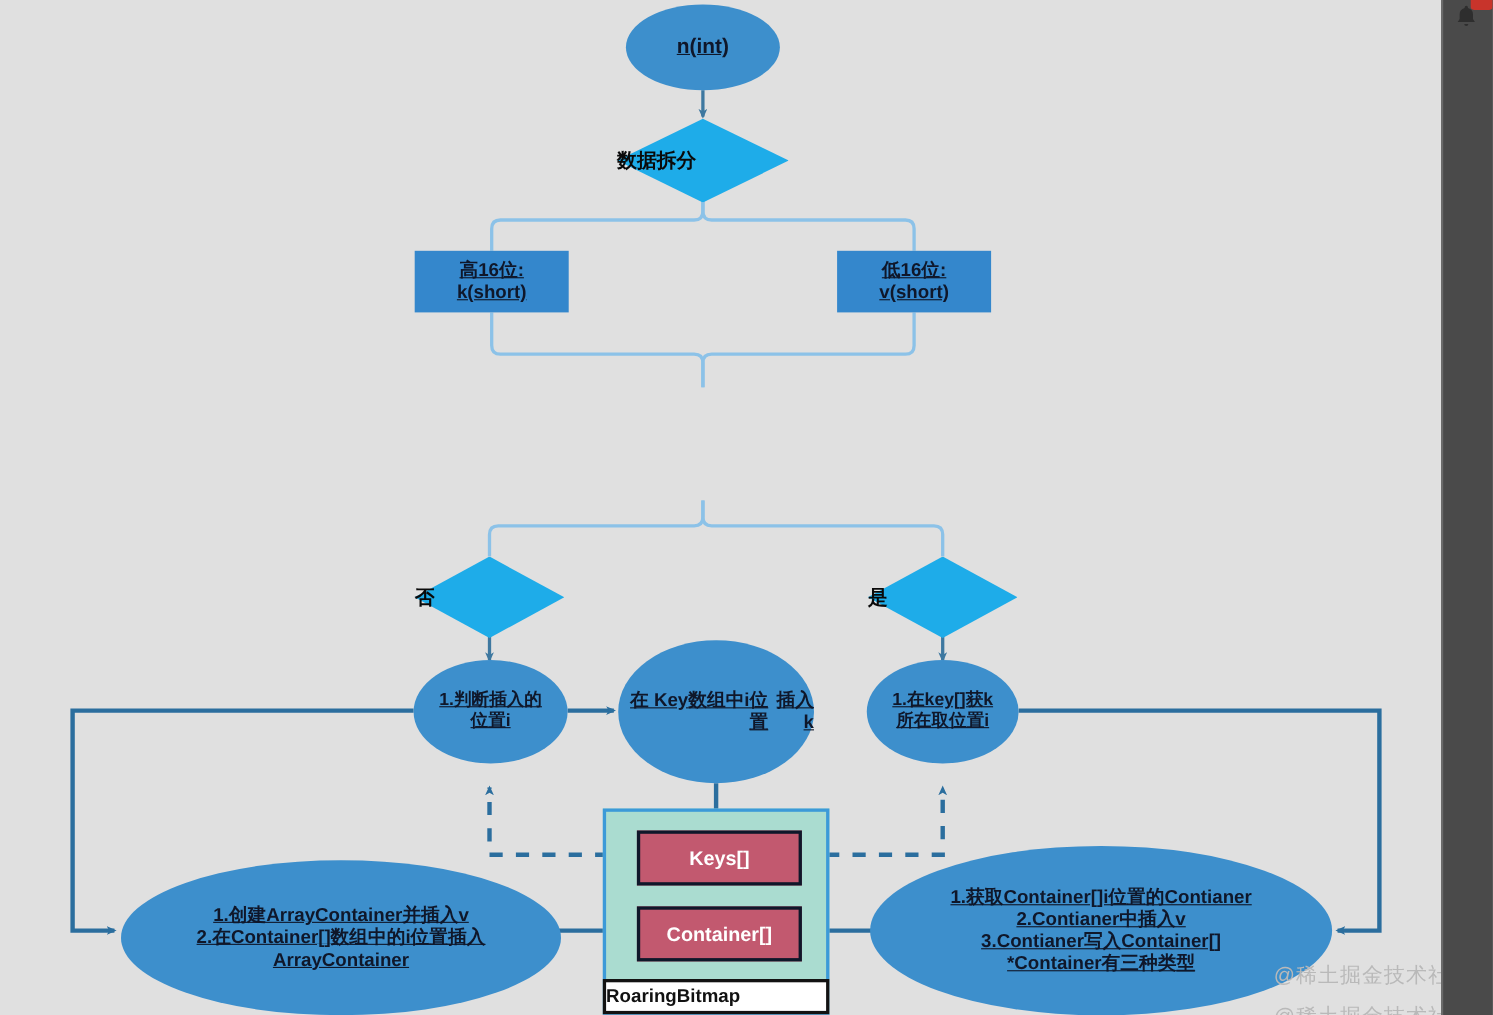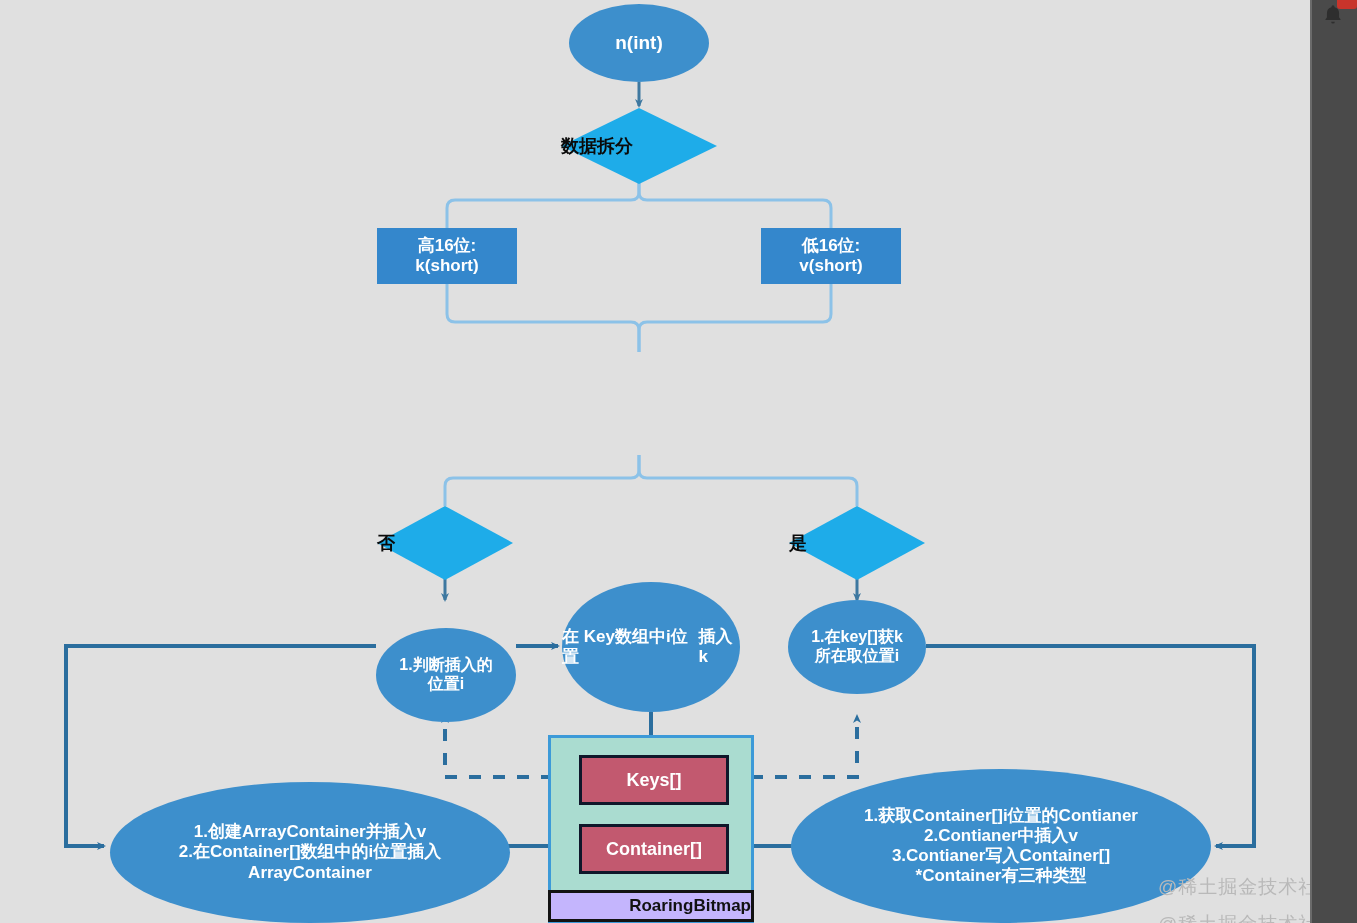--- a/index.html
+++ b/index.html
@@ -21,43 +21,43 @@
     position:absolute;left:1320px;top:2px;width:26px;height:26px;
   }
   #bell svg{display:block;}
   #badge{
     position:absolute;left:1337px;top:-4px;width:20px;height:13px;
     background:#c8342b;border-radius:3px;
   }
   svg#flow{position:absolute;left:0;top:0;width:1310px;height:923px;}
 
   .node{position:absolute;display:flex;align-items:center;justify-content:center;
-        text-align:left;color:#ffffff;font-weight:bold;line-height:1.18;
-        box-sizing:border-box;}
+        text-align:right;color:#0f172a;font-weight:bold;line-height:1.18;
+        box-sizing:border-box;text-decoration:underline;}
   .ellipse{background:#3d8fcc;border-radius:50%;}
   .rect{background:#3487cc;}
 
   
   .dia{position:absolute;}
   .dia .fill{position:absolute;inset:0;background:#1eace9;
       clip-path:polygon(50% 0%,100% 50%,50% 100%,0% 50%);}
   .dia .txt{position:absolute;inset:0;display:flex;align-items:center;
       justify-content:flex-start;color:#0a0a0a;font-weight:bold;white-space:nowrap;}
 
   #rb-group{position:absolute;left:548px;top:735px;width:206px;height:188px;
       background:#aadcd0;border:3px solid #3c9ad8;box-sizing:border-box;}
   .rb-slot{position:absolute;left:28px;width:150px;height:50px;
       background:#c2596f;border:3px solid #0f172a;box-sizing:border-box;
       display:flex;align-items:center;justify-content:center;
       color:#fff;font-weight:bold;font-size:18px;}
   #rb-keys{top:17px;}
   #rb-container{top:86px;}
   #rb-label{position:absolute;left:548px;top:890px;width:206px;height:32px;
-      background:#c4b5fd;border:3px solid #121212;box-sizing:border-box;
-      display:flex;align-items:center;justify-content:flex-end;
+      background:#ffffff;border:3px solid #121212;box-sizing:border-box;
+      display:flex;align-items:center;justify-content:flex-start;
       color:#111;font-weight:bold;font-size:17px;}
 
   .wm{position:absolute;color:#b9b9b9;font-size:19px;letter-spacing:1px;
       white-space:nowrap;}
   #wm1{left:1158px;top:874px;}
   #wm2{left:1158px;top:911px;}
 </style>
 </head>
 <body>
 
@@ -134,21 +134,21 @@
     </div>
   </div>
 
   <div class="dia" style="left:789px;top:506px;width:136px;height:74px;">
     <div class="fill"></div>
     <div class="txt" style="font-size:18px;">
       <span>是</span>
     </div>
   </div>
 
-  <div class="node ellipse" style="left:376px;top:628px;width:140px;height:94px;font-size:16px;flex-direction:column;">
+  <div class="node ellipse" style="left:376px;top:600px;width:140px;height:94px;font-size:16px;flex-direction:column;">
     <span>1.判断插入的</span>
     <span>位置i</span>
   </div>
 
   <div class="node ellipse" style="left:562px;top:582px;width:178px;height:130px;font-size:17px;flex-direction:row;">
     <span>在 Key数组中i位置</span>
     <span>插入k</span>
   </div>
 
   <div class="node ellipse" style="left:788px;top:600px;width:138px;height:94px;font-size:16px;flex-direction:column;">

